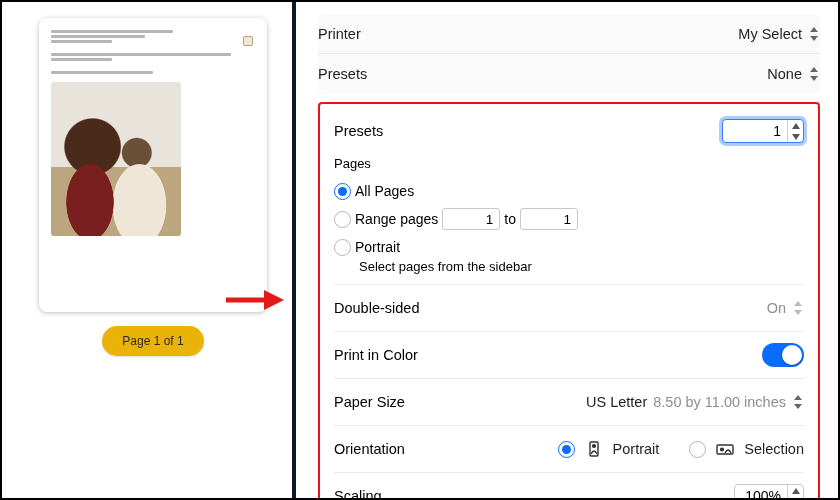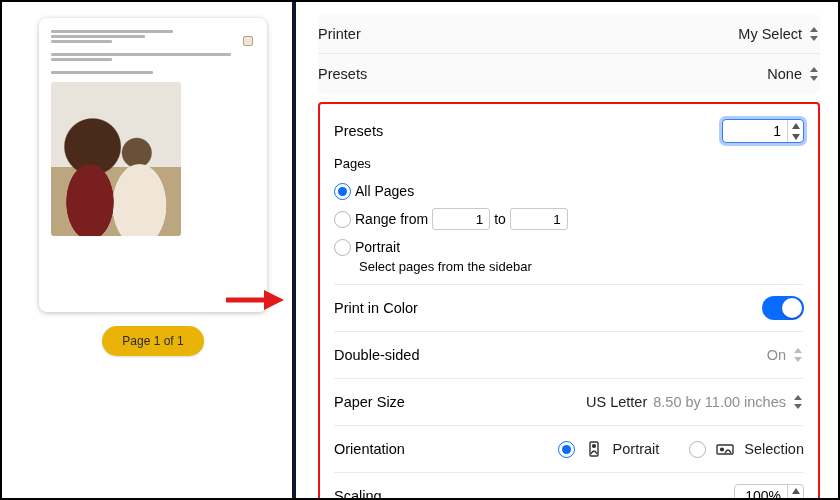--- a/index.html
+++ b/index.html
@@ -148,49 +148,49 @@
         </div>
 
         <div style="margin-top:12px;font-size:13px">Pages</div>
         <div class="pagesopts">
           <div class="opt">
             <span class="radio on"></span>
             <span>All Pages</span>
           </div>
           <div class="opt">
             <span class="radio"></span>
-            <span>Range from</span>
+            <span>Range pages</span>
             <input class="rangefield" value="1" style="">
             <span>to</span>
             <input class="rangefield" value="1" style="">
           </div>
           <div class="opt">
             <span class="radio"></span>
             <span>Portrait</span>
           </div>
           <div class="subhint">Select pages from the sidebar</div>
         </div>
       </div>
 
       <div class="sect">
         <div class="top">
-          <span>Print in Color</span>
-          <span class="valright">
-              <span class="toggle"></span>
-            </span>
-        </div>
-      </div>
-
-      <div class="sect">
-        <div class="top">
           <span>Double-sided</span>
           <span class="valright dim">
             <span>On</span>
             <span class="upd dim"></span>
           </span>
+        </div>
+      </div>
+
+      <div class="sect">
+        <div class="top">
+          <span>Print in Color</span>
+          <span class="valright">
+              <span class="toggle"></span>
+            </span>
         </div>
       </div>
 
       <div class="sect">
         <div class="top">
           <span>Paper Size</span>
           <span class="valright">
             <span>US Letter</span>
             <span class="dim">8.50 by 11.00 inches</span>
             <span class="upd"></span>

